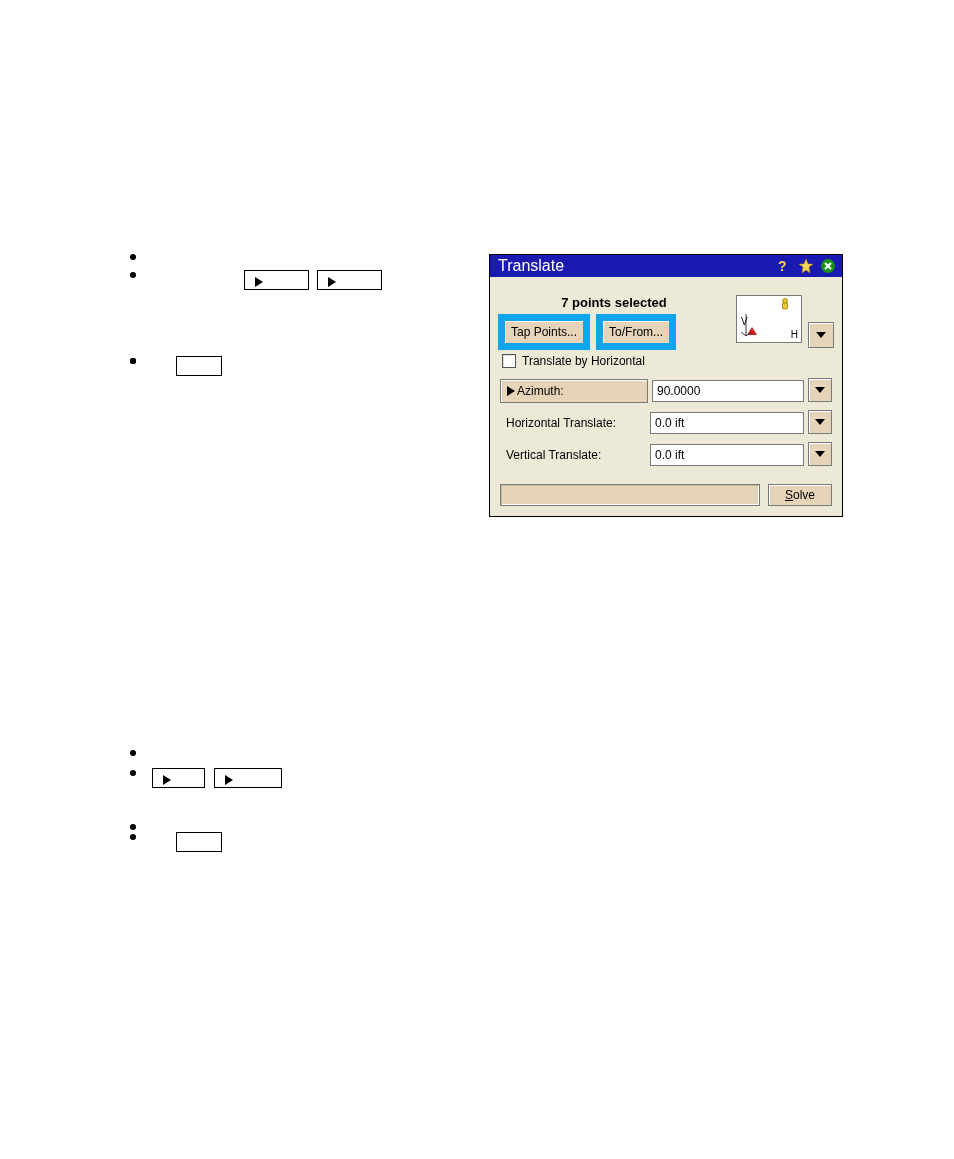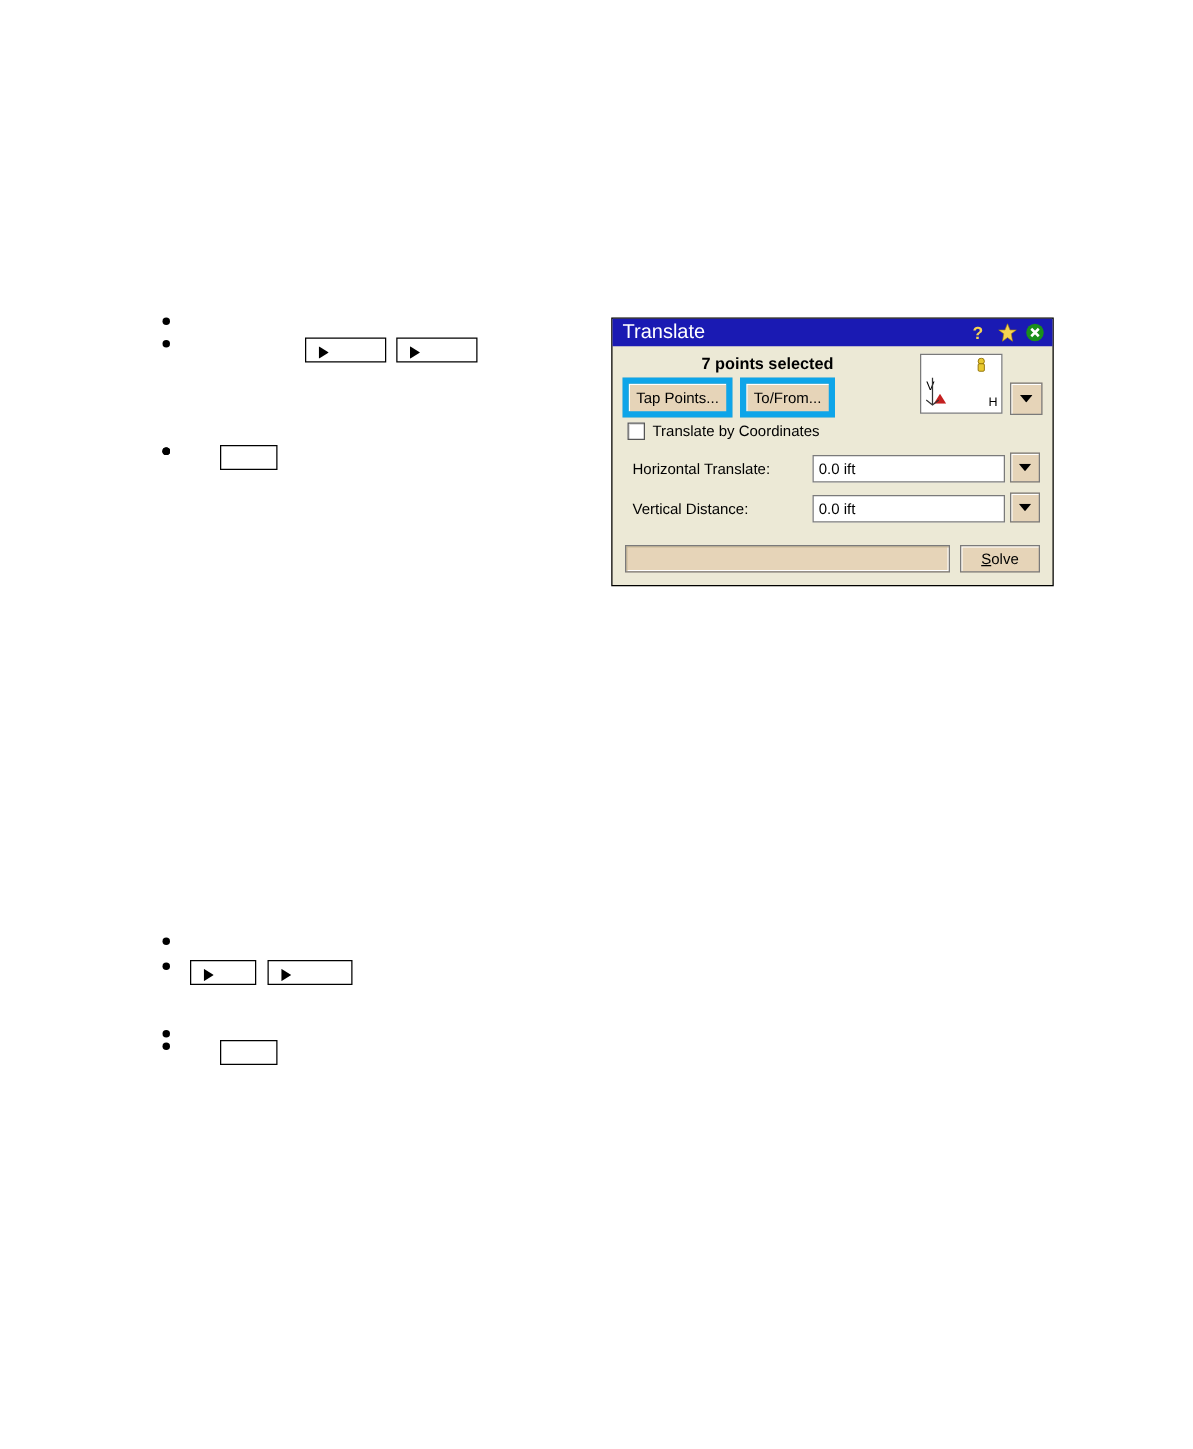--- a/index.html
+++ b/index.html
@@ -47,30 +47,30 @@
     height: 22px;
     padding: 0 6px 0 8px;
     display: flex; align-items: center; gap: 4px;
     font-size: 16px;
   }
   .titlebar .title { flex: 1; }
   .titlebar .ticons { display: flex; gap: 6px; align-items: center; }
   .ticon { width: 16px; height: 16px; display: inline-block; }
 
   .header-row {
-    display: flex; gap: 6px; padding: 6px 8px 4px;
+    display: flex; gap: 6px; padding: 6px 8px 4px; margin-top: 12px;
   }
   .sel-info {
     flex: 1;
   }
   .points-count { text-align: center; font-weight: bold; font-size: 13px; margin-bottom: 4px; }
   .header-btns { display: flex; gap: 6px; }
   .tan-btn {
     background: #e6d4b8;
-    border: 5px solid #0ea5e9;
+    border: 7px solid #0ea5e9;
     padding: 4px 6px;
     font-size: 12px;
     cursor: pointer;
     box-shadow: inset 1px 1px 0 #fff;
   }
   .preview {
     width: 64px; height: 46px;
     background: #fff;
     border: 1px solid #7a7a7a;
     position: relative;
@@ -252,35 +252,49 @@
       </div>
       <div class="dd-btn big">
         <svg width="10" height="6">
             <polygon points="0,0 10,0 5,6" fill="#000"></polygon>
           </svg>
       </div>
     </div>
 
     <div class="chk-row">
       <span class="chkbox"></span>
-      <span>Translate by Coordinates</span>
+      <span>Translate by Horizontal</span>
     </div>
 
     <div class="fields">
+      <div class="field-row">
+        <div class="field-label active">
+          <svg width="8" height="10">
+              <polygon points="0,0 8,5 0,10" fill="#000"></polygon>
+            </svg>
+          <span>Azimuth:</span>
+        </div>
+        <div class="field-input">90.0000</div>
+        <div class="dd-btn">
+            <svg width="10" height="6">
+              <polygon points="0,0 10,0 5,6" fill="#000"></polygon>
+            </svg>
+          </div>
+      </div>
       <div class="field-row">
         <div class="field-label">Horizontal Translate:</div>
         <div class="field-input">0.0 ift</div>
         <div class="dd-btn">
             <svg width="10" height="6">
               <polygon points="0,0 10,0 5,6" fill="#000"></polygon>
             </svg>
           </div>
       </div>
       <div class="field-row">
-        <div class="field-label">Vertical Distance:</div>
+        <div class="field-label">Vertical Translate:</div>
         <div class="field-input">0.0 ift</div>
         <div class="dd-btn">
             <svg width="10" height="6">
               <polygon points="0,0 10,0 5,6" fill="#000"></polygon>
             </svg>
           </div>
       </div>
     </div>
 
     <div class="footer-row">

